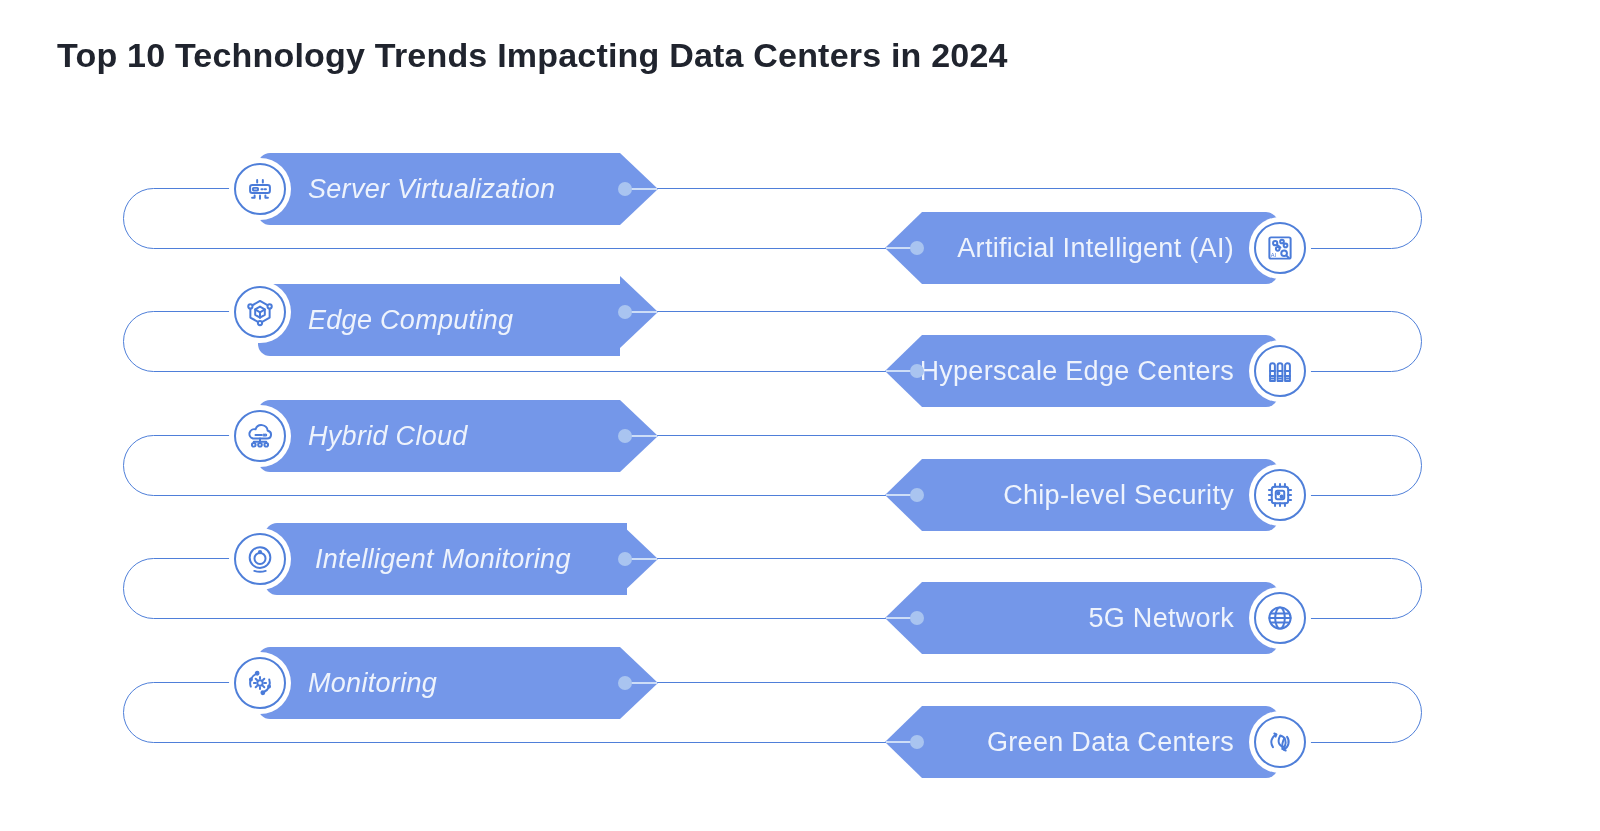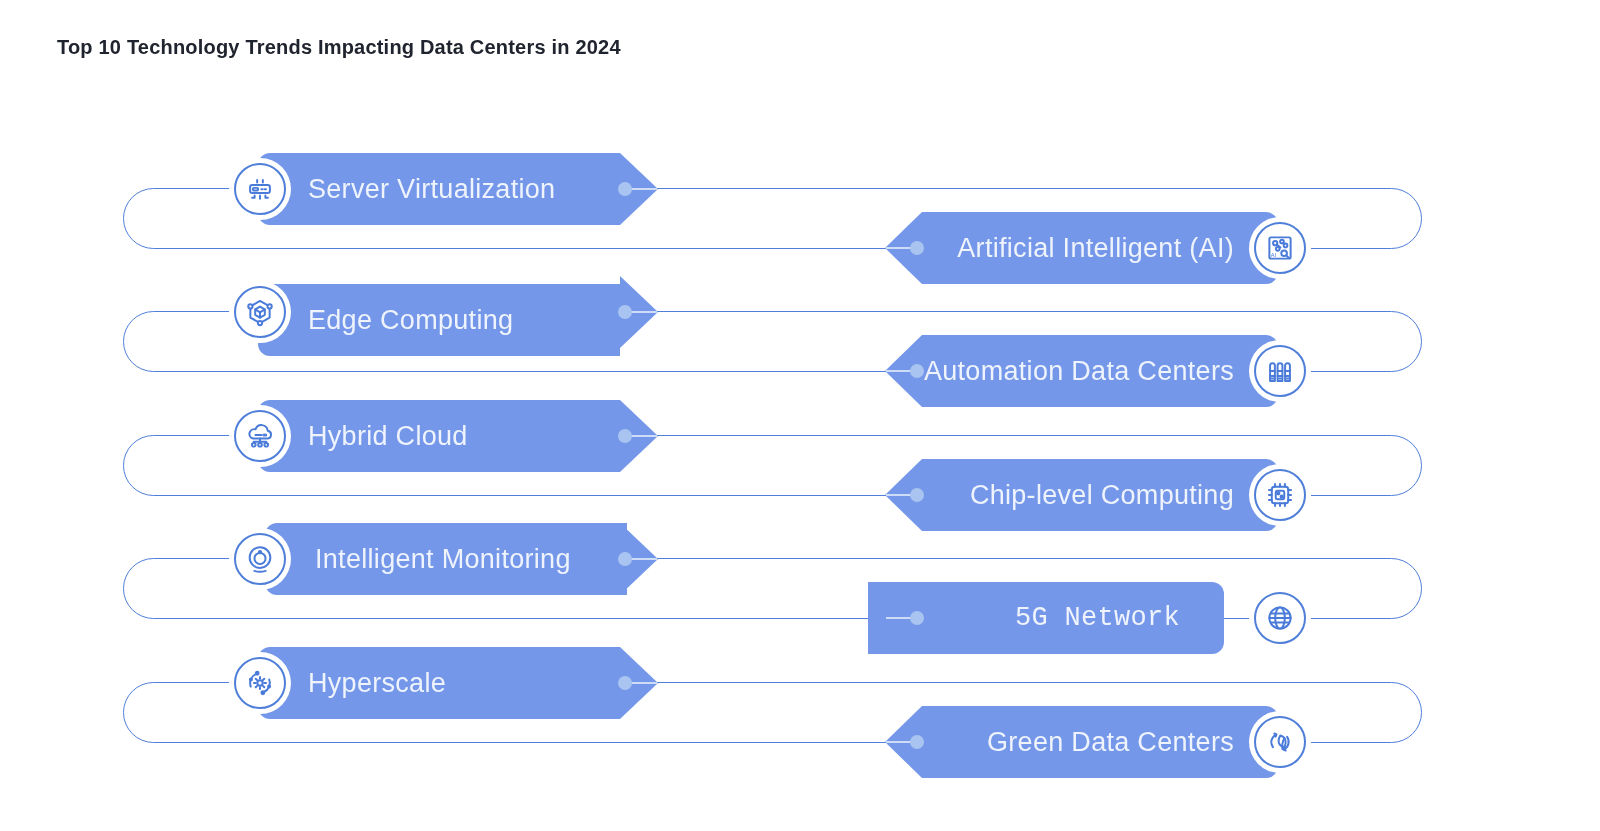--- a/index.html
+++ b/index.html
@@ -3,37 +3,37 @@
 <meta charset="utf-8">
 <style>
   html,body { margin:0; padding:0; background:#fff; }
   .canvas {
     position:relative; width:1600px; height:831px; overflow:hidden;
     background:var(--bg,#fff);
     font-family:"Liberation Sans","DejaVu Sans",sans-serif;
   }
   .title {
     position:absolute; left:57px; top:36px; margin:0;
-    font-size:20px; font-weight:700; letter-spacing:.2px;
+    font-size:34px; font-weight:700; letter-spacing:.2px;
     color:var(--title,#20242e);
   }
   .loop {
     position:absolute; box-sizing:border-box;
     border:1.5px solid var(--line,#4f7fd9);
     border-radius:31px; background:transparent;
   }
   .banner {
     position:absolute; height:72px; box-sizing:border-box;
     background:var(--banner,#7497e9);
     display:flex; align-items:center;
     font-size:27px; font-weight:400; letter-spacing:.3px;
     color:var(--banner-text,#eef3fc);
     white-space:nowrap;
   }
-  .banner.left  { border-radius:12px 0 0 12px; padding-left:50px; }
+  .banner.left  { border-radius:12px 0 0 12px; padding-left:50px;font-style:italic; }
   .banner.right { border-radius:0 12px 12px 0; padding-right:44px; padding-left:8px; justify-content:flex-end; }
   .tip {
     position:absolute; height:72px; background:var(--banner,#7497e9);
   }
   .tip.point-right { clip-path:polygon(0 0, 100% 50%, 0 100%); }
   .tip.point-left  { clip-path:polygon(100% 0, 0 50%, 100% 100%); }
   .lightline { position:absolute; height:2px; background:var(--tipline,#cdddf7); }
   .dot {
     position:absolute; width:14px; height:14px; border-radius:50%;
     background:var(--dot,#a9c4f0);
@@ -105,21 +105,21 @@
           <polygon points="12,4.2 18.8,8.1 18.8,15.9 12,19.8 5.2,15.9 5.2,8.1"></polygon>
           <polygon points="12,8.2 15.4,10.2 15.4,14 12,16 8.6,14 8.6,10.2"></polygon>
           <polyline points="8.6,10.2 12,12.2 15.4,10.2"></polyline>
           <line x1="12" y1="12.2" x2="12" y2="16"></line>
           <circle cx="5.2" cy="8.1" r="1.5" fill="#fff"></circle>
           <circle cx="18.8" cy="8.1" r="1.5" fill="#fff"></circle>
           <circle cx="12" cy="19.8" r="1.5" fill="#fff"></circle>
         </svg>
       </div>
       <div class="banner right" style="left: 922px; top: 335px; width: 356px; position: absolute;">
-        <span>Automation Data Centers</span>
+        <span>Hyperscale Edge Centers</span>
       </div>
       <div class="tip point-left" style="left: 885px; top: 335px; width: 37px; position: absolute;"></div>
       <div class="lightline" style="left: 886px; top: 370px; width: 31px; position: absolute;"></div>
       <div class="dot" style="left: 910px; top: 364px; position: absolute;"></div>
       <div class="icon-circle" style="left: 1254px; top: 345px; position: absolute;">
         <svg width="34" height="34" viewBox="0 0 24 24" fill="none" stroke="#4a7bd9" stroke-width="1.4" stroke-linecap="round" stroke-linejoin="round">
           <path d="M5 19 v-10.8 a1.7 1.7 0 0 1 3.4 0 V19 Z"></path>
           <line x1="5" y1="12" x2="8.4" y2="12"></line>
           <line x1="5" y1="15.5" x2="8.4" y2="15.5"></line>
           <line x1="6" y1="17.3" x2="7.4" y2="17.3"></line>
@@ -147,21 +147,21 @@
           <circle cx="14.8" cy="11.3" r="0.4" fill="#4a7bd9"></circle>
           <circle cx="16" cy="11.3" r="0.4" fill="#4a7bd9"></circle>
           <line x1="12" y1="13.8" x2="12" y2="16.9"></line>
           <polyline points="7.6,16.9 7.6,16 16.4,16 16.4,16.9"></polyline>
           <circle cx="7.6" cy="18.2" r="1.3" fill="#fff"></circle>
           <circle cx="12" cy="18.2" r="1.3" fill="#fff"></circle>
           <circle cx="16.4" cy="18.2" r="1.3" fill="#fff"></circle>
         </svg>
       </div>
       <div class="banner right" style="left: 922px; top: 459px; width: 356px; position: absolute;">
-        <span>Chip-level Computing</span>
+        <span>Chip-level Security</span>
       </div>
       <div class="tip point-left" style="left: 885px; top: 459px; width: 37px; position: absolute;"></div>
       <div class="lightline" style="left: 886px; top: 494px; width: 31px; position: absolute;"></div>
       <div class="dot" style="left: 910px; top: 488px; position: absolute;"></div>
       <div class="icon-circle" style="left: 1254px; top: 469px; position: absolute;">
         <svg width="34" height="34" viewBox="0 0 24 24" fill="none" stroke="#4a7bd9" stroke-width="1.4" stroke-linecap="round" stroke-linejoin="round">
           <rect x="6.2" y="6.2" width="11.6" height="11.6" rx="1.8"></rect>
           <rect x="9" y="9" width="6" height="6" rx="1.2"></rect>
           <circle cx="10.8" cy="10.8" r="0.8" fill="#4a7bd9"></circle>
           <circle cx="13.2" cy="13.2" r="0.8" fill="#4a7bd9"></circle>
@@ -187,38 +187,38 @@
       <div class="lightline" style="left: 626px; top: 558px; width: 31px; position: absolute;"></div>
       <div class="dot" style="left: 618px; top: 552px; position: absolute;"></div>
       <div class="icon-circle" style="left: 234px; top: 533px; position: absolute;">
         <svg width="34" height="34" viewBox="0 0 24 24" fill="none" stroke="#4a7bd9" stroke-width="1.4" stroke-linecap="round" stroke-linejoin="round">
           <circle cx="12" cy="11" r="7.3"></circle>
           <circle cx="12" cy="11.6" r="3.9"></circle>
           <circle cx="12" cy="7.2" r="0.8" fill="#4a7bd9"></circle>
           <path d="M8 20.4 a6.6 2.7 0 0 0 8 0"></path>
         </svg>
       </div>
-      <div class="banner right" style="left: 868px; top: 582px; width: 356px; position: absolute; font-family: Liberation Mono, monospace;">
+      <div class="banner right" style="left: 922px; top: 582px; width: 356px; position: absolute;">
         <span>5G Network</span>
       </div>
       <div class="tip point-left" style="left: 885px; top: 582px; width: 37px; position: absolute;"></div>
       <div class="lightline" style="left: 886px; top: 617px; width: 31px; position: absolute;"></div>
       <div class="dot" style="left: 910px; top: 611px; position: absolute;"></div>
       <div class="icon-circle" style="left: 1254px; top: 592px; position: absolute;">
         <svg width="34" height="34" viewBox="0 0 24 24" fill="none" stroke="#4a7bd9" stroke-width="1.4" stroke-linecap="round" stroke-linejoin="round">
           <circle cx="12" cy="12" r="7.5"></circle>
           <ellipse cx="12" cy="12" rx="3.4" ry="7.5"></ellipse>
           <line x1="5.6" y1="8.8" x2="18.4" y2="8.8"></line>
           <line x1="4.5" y1="12" x2="19.5" y2="12"></line>
           <line x1="5.6" y1="15.2" x2="18.4" y2="15.2"></line>
         </svg>
       </div>
       <div class="loop" style="left: 123px; top: 682px; width: 1299px; height: 61px; position: absolute;"></div>
       <div class="banner left" style="left: 258px; top: 647px; width: 362px; position: absolute;">
-        <span>Hyperscale</span>
+        <span>Monitoring</span>
       </div>
       <div class="tip point-right" style="left: 620px; top: 647px; width: 38px; position: absolute;"></div>
       <div class="lightline" style="left: 626px; top: 682px; width: 31px; position: absolute;"></div>
       <div class="dot" style="left: 618px; top: 676px; position: absolute;"></div>
       <div class="icon-circle" style="left: 234px; top: 657px; position: absolute;">
         <svg width="34" height="34" viewBox="0 0 24 24" fill="none" stroke="#4a7bd9" stroke-width="1.4" stroke-linecap="round" stroke-linejoin="round">
           <circle cx="12" cy="12" r="1.9"></circle>
           <line x1="15" y1="12" x2="16.3" y2="12"></line>
           <line x1="14.12" y1="14.12" x2="15.04" y2="15.04"></line>
           <line x1="12" y1="15" x2="12" y2="16.3"></line>

